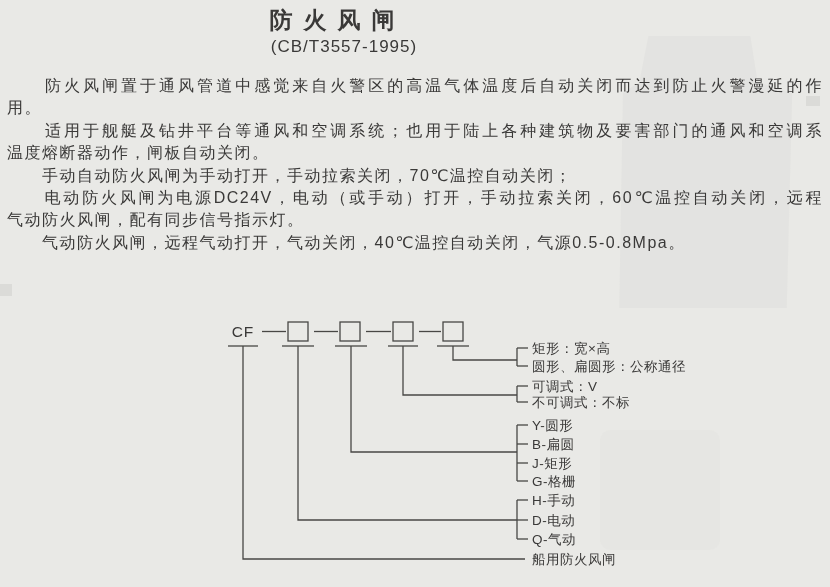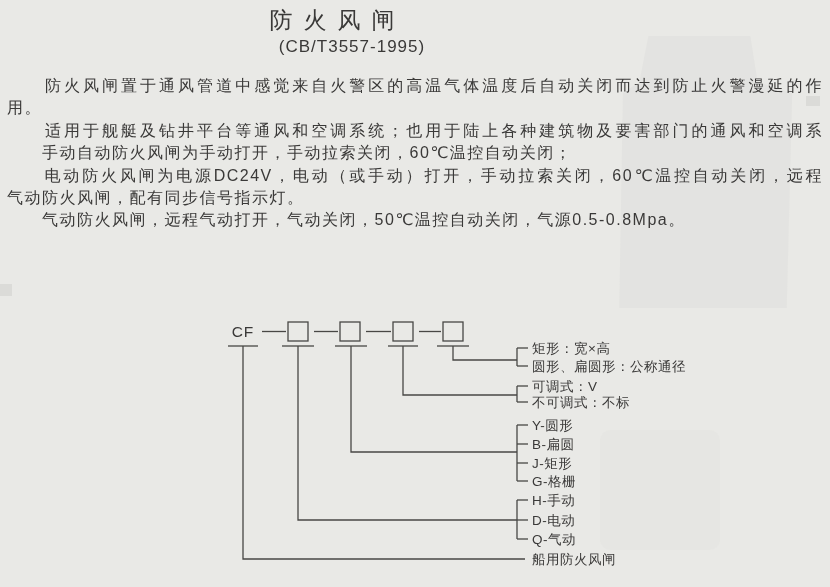--- a/index.html
+++ b/index.html
@@ -12,25 +12,25 @@
   .page{position:absolute;inset:0;}
   
   .wm{position:absolute;background:#dddddad8;opacity:.55;}
   .wm1{left:612px;top:36px;width:182px;height:272px;
     clip-path:polygon(20% 0%,76% 0%,80% 17%,99% 21%,96% 100%,4% 100%,6% 21%,15% 17%);}
   .wm2{left:600px;top:430px;width:120px;height:120px;opacity:.25;border-radius:10px;}
   .speck{position:absolute;background:#d7d7d4;opacity:.8;}
 
   .title{
     position:absolute;top:5px;left:0;width:664px;text-align:center;
-    font-size:23px;font-weight:normal;letter-spacing:11px;text-indent:11px;
+    font-size:23px;font-weight:bold;letter-spacing:11px;text-indent:11px;
     color:#3a3938;
   }
   .subtitle{
-    position:absolute;top:37px;left:8px;width:688px;text-align:center;
+    position:absolute;top:37px;left:0;width:688px;text-align:center;
     font-size:17px;letter-spacing:1px;color:#3a3938;
   }
   .bodytext{
     position:absolute;top:75px;left:7px;width:816px;
     font-size:16px;letter-spacing:1.5px;color:#3a3938;
   }
   .bline{height:22.4px;line-height:22.4px;overflow:hidden;white-space:nowrap;}
   .bline.just{white-space:normal;text-align:justify;text-align-last:justify;}
   svg text{
     font-family:"Liberation Sans","DejaVu Sans",sans-serif;
@@ -49,24 +49,25 @@
   <div class="speck" style="left:0;top:284px;width:12px;height:12px;"></div>
   <div class="speck" style="left:806px;top:96px;width:14px;height:10px;"></div>
 
   <div class="title">防火风闸</div>
   <div class="subtitle">(CB/T3557-1995)</div>
 
   <div class="bodytext">
       <div class="bline just">　　防火风闸置于通风管道中感觉来自火警区的高温气体温度后自动关闭而达到防止火警漫延的作</div>
       <div class="bline">用。</div>
       <div class="bline just">　　适用于舰艇及钻井平台等通风和空调系统；也用于陆上各种建筑物及要害部门的通风和空调系</div>
-      <div class="bline">　　手动自动防火风闸为手动打开，手动拉索关闭，60℃温控自动关闭；</div>
+      <div class="bline">温度熔断器动作，闸板自动关闭。</div>
+      <div class="bline">　　手动自动防火风闸为手动打开，手动拉索关闭，70℃温控自动关闭；</div>
       <div class="bline just">　　电动防火风闸为电源DC24V，电动（或手动）打开，手动拉索关闭，60℃温控自动关闭，远程</div>
       <div class="bline">气动防火风闸，配有同步信号指示灯。</div>
-      <div class="bline">　　气动防火风闸，远程气动打开，气动关闭，50℃温控自动关闭，气源0.5-0.8Mpa。</div>
+      <div class="bline">　　气动防火风闸，远程气动打开，气动关闭，40℃温控自动关闭，气源0.5-0.8Mpa。</div>
     </div>
 
   <svg style="position:absolute;left:210px;top:318px;" width="580" height="262" viewBox="0 0 580 262">
 
     <text class="code" x="33" y="19" text-anchor="middle">CF</text>
     <line x1="52" y1="13.5" x2="76" y2="13.5"></line>
     <rect x="78" y="4" width="20" height="19"></rect>
     <line x1="104" y1="13.5" x2="128" y2="13.5"></line>
     <rect x="130" y="4" width="20" height="19"></rect>
     <line x1="156" y1="13.5" x2="181" y2="13.5"></line>

